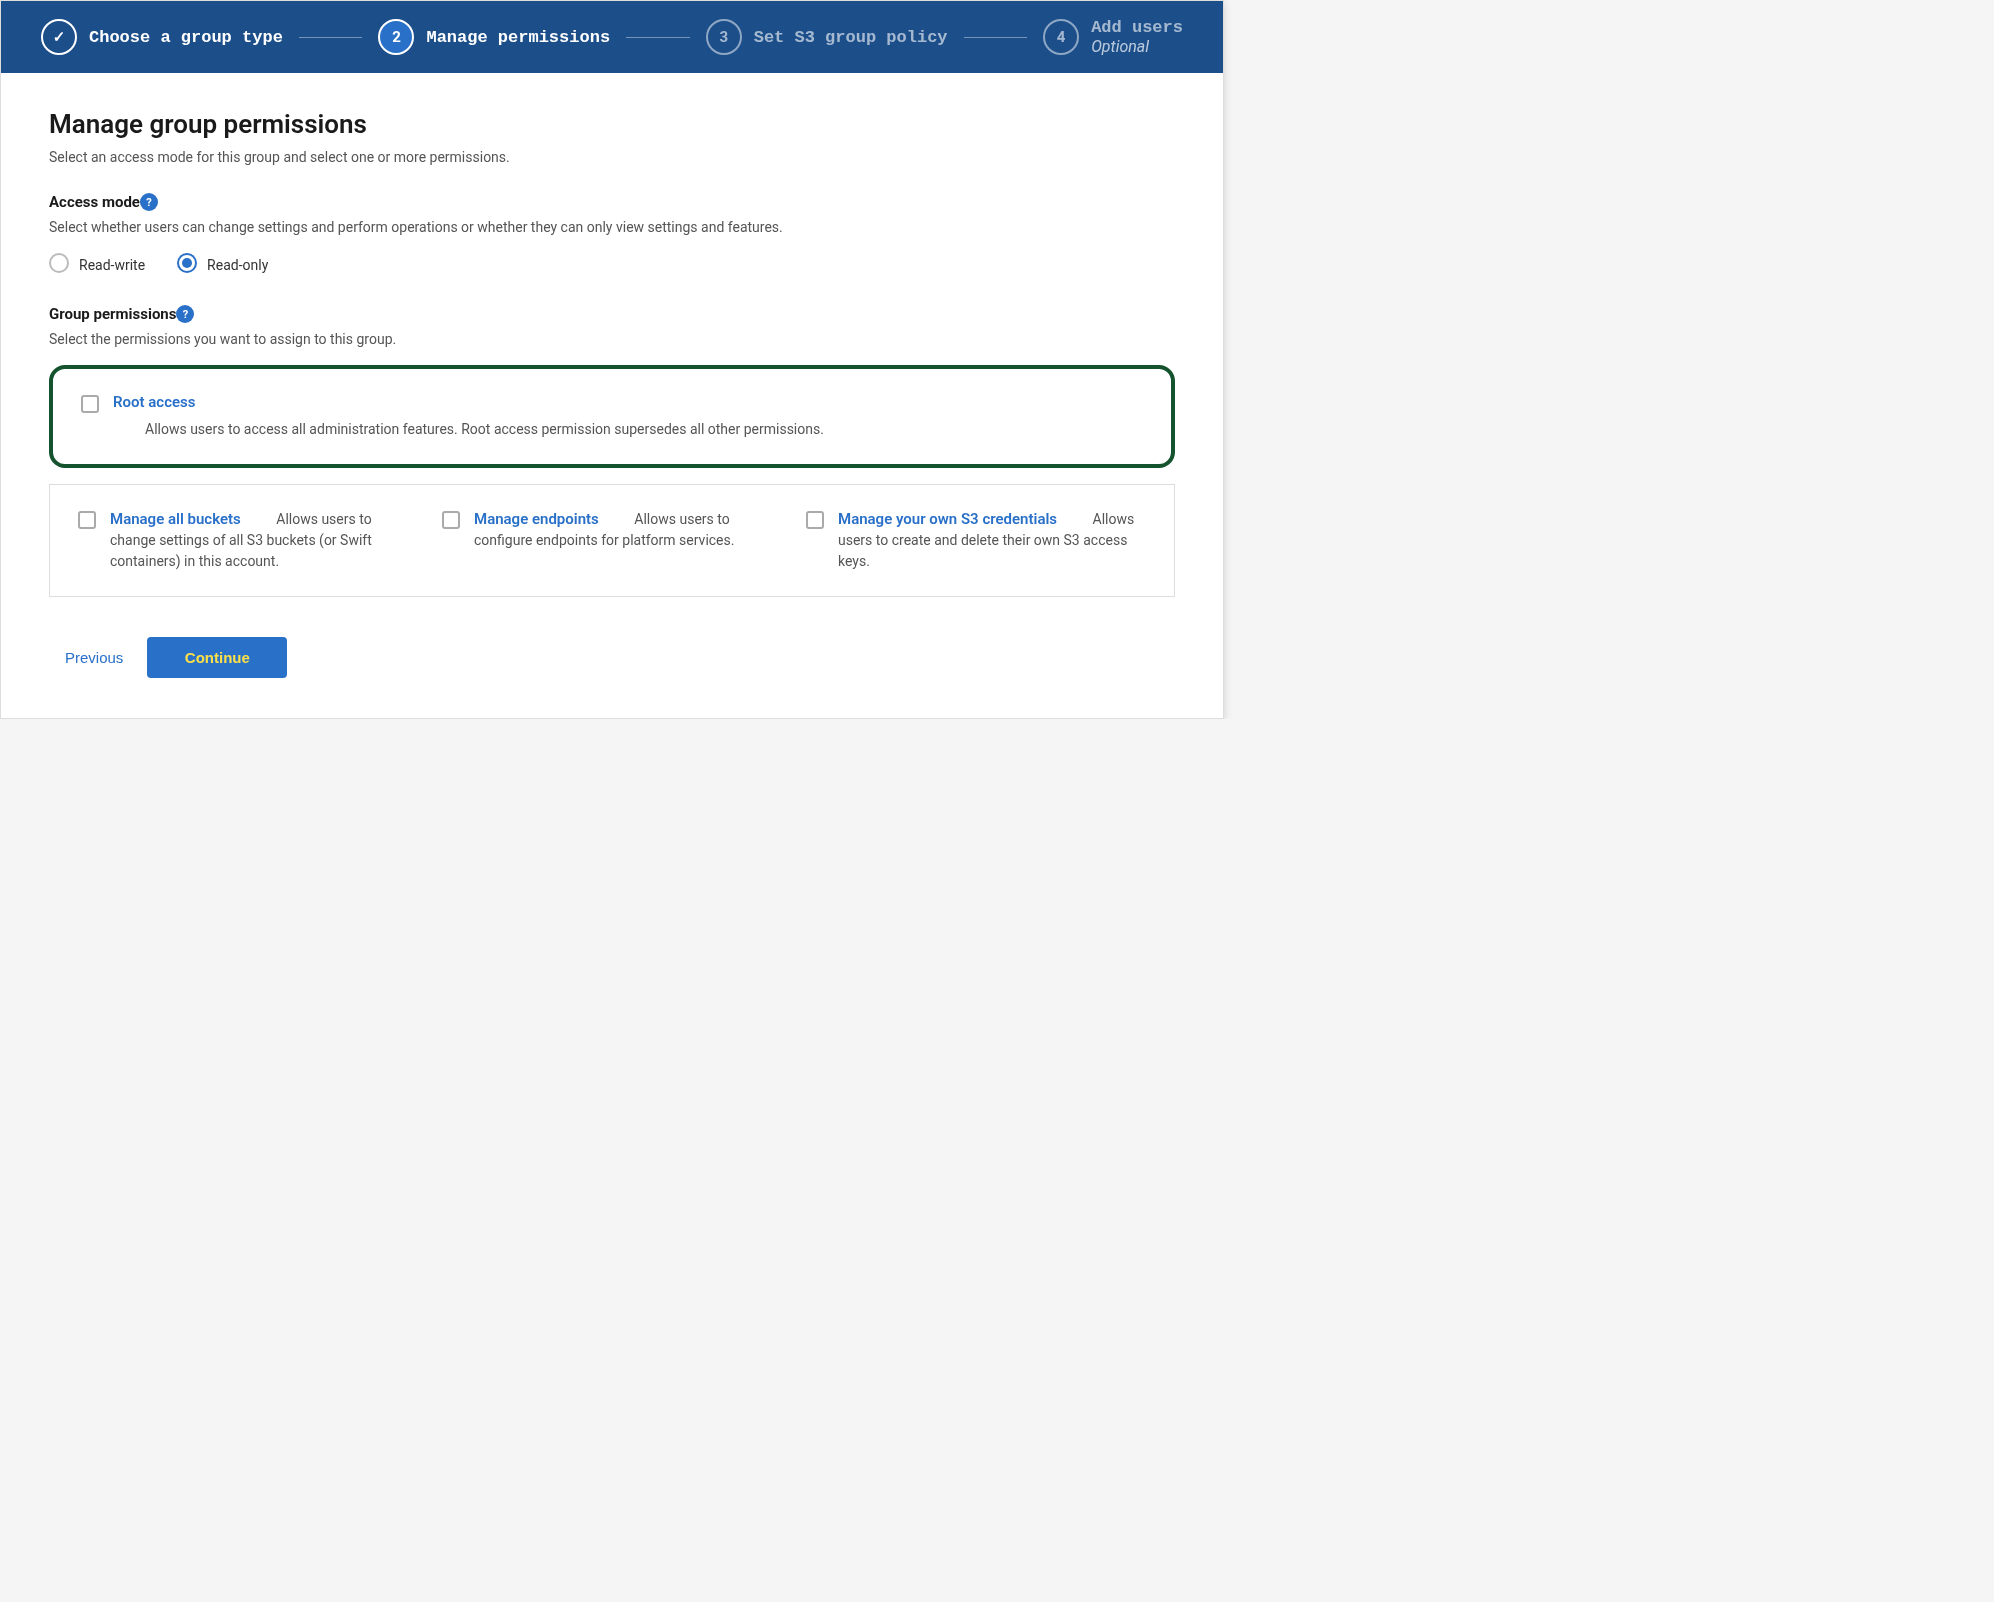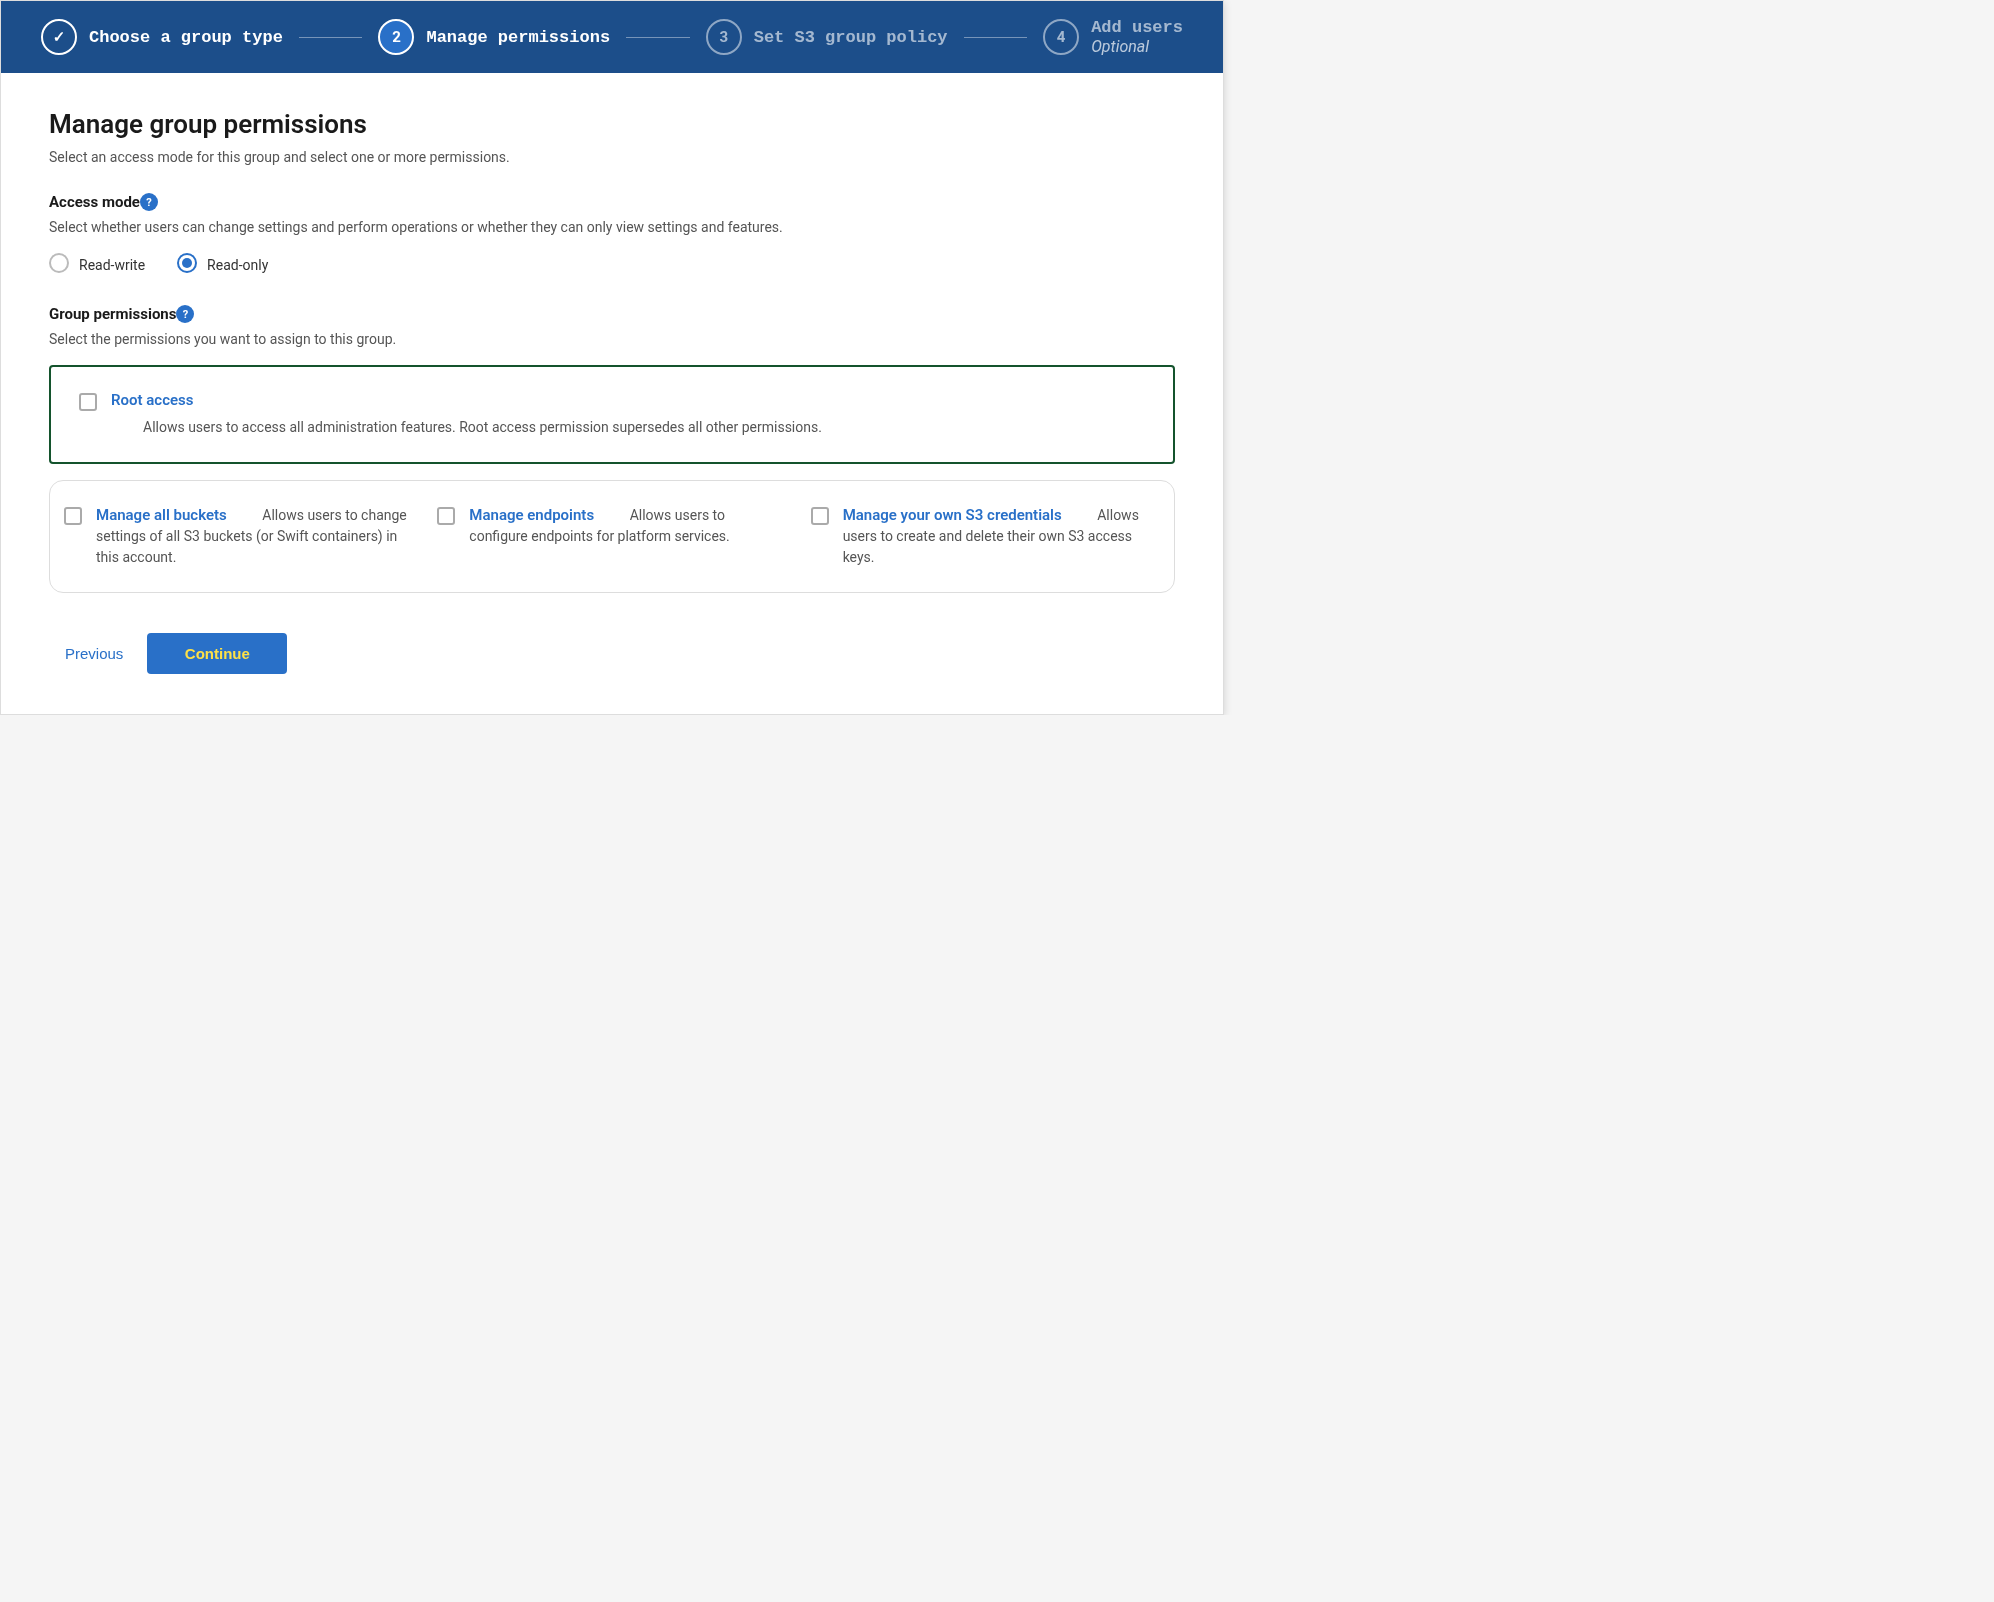--- a/index.html
+++ b/index.html
@@ -182,22 +182,22 @@
       background: #2970c8;
     }
 
     .radio-label {
       font-size: 14px;
       color: #333;
     }
 
     
     .permission-section-box {
-      border: 2px solid #14532d;
-      border-radius: 4px;
+      border: 4px solid #14532d;
+      border-radius: 16px;
       padding: 24px 28px;
       margin-bottom: 16px;
     }
 
     .permission-item {
       display: flex;
       align-items: flex-start;
       gap: 14px;
     }
 
@@ -226,22 +226,22 @@
       border: 2px solid #aaa;
       border-radius: 3px;
       flex-shrink: 0;
       margin-top: 2px;
       background: #fff;
       cursor: pointer;
     }
 
     .multi-permission-box {
       border: 1px solid #ddd;
-      border-radius: 14px;
-      padding: 24px 14px;
+      border-radius: 0;
+      padding: 24px 28px;
       margin-bottom: 32px;
       display: grid;
       grid-template-columns: 1fr 1fr 1fr;
       gap: 24px;
     }
 
     .perm-col {
       display: flex;
       align-items: flex-start;
       gap: 14px;

